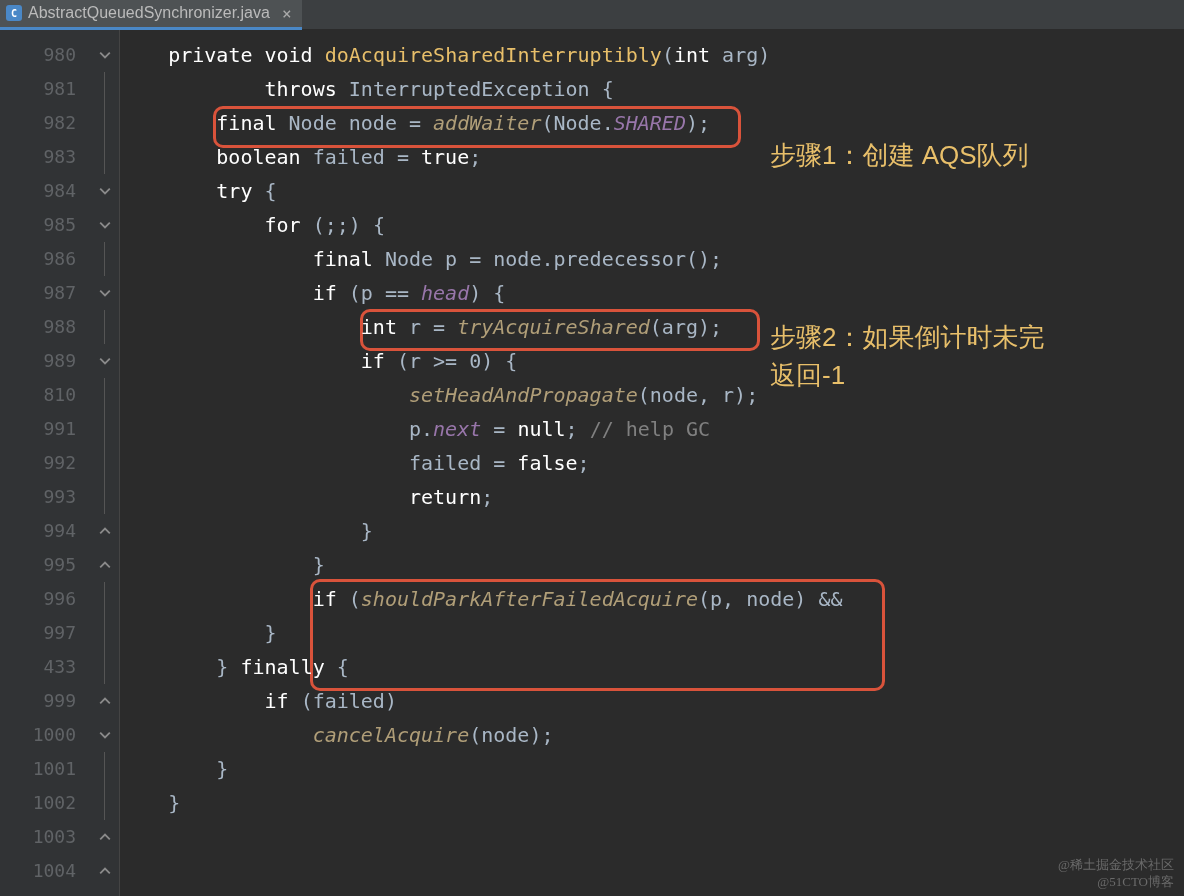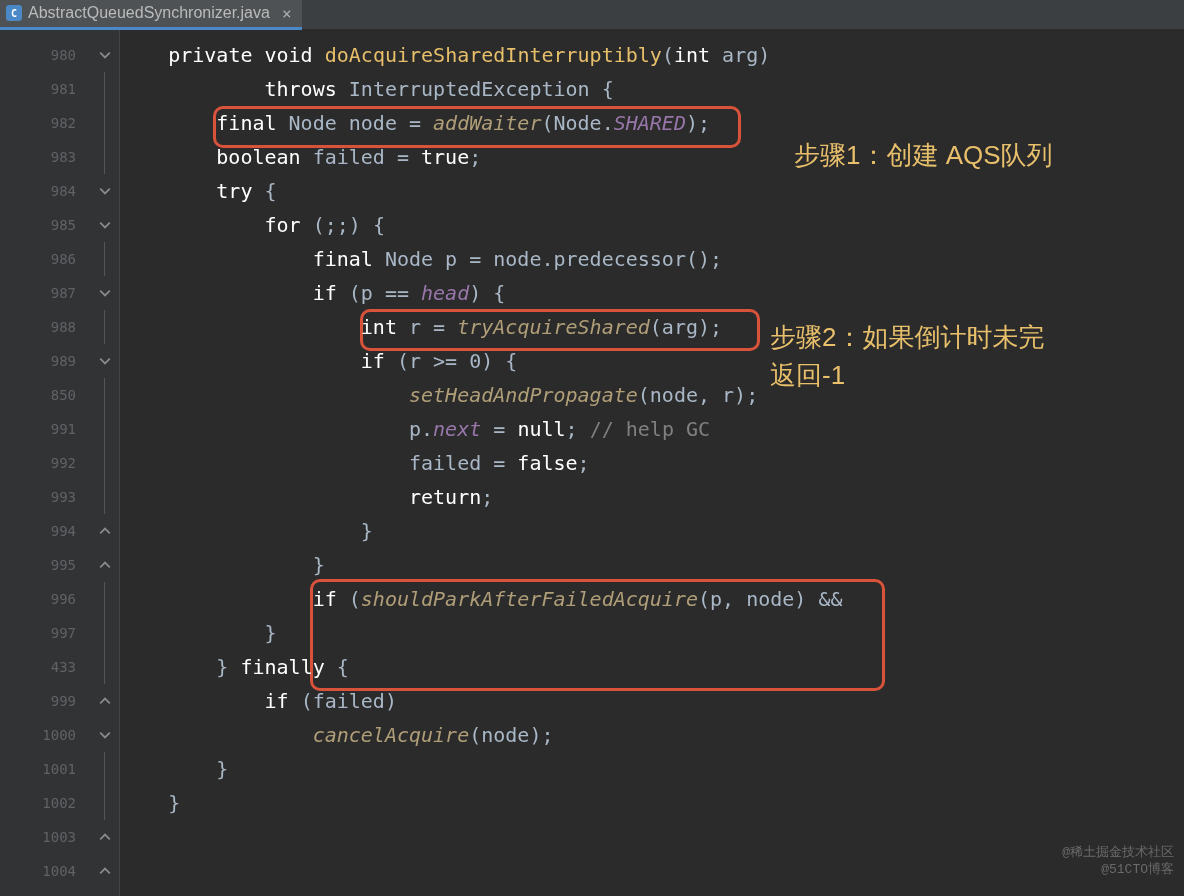--- a/index.html
+++ b/index.html
@@ -57,21 +57,21 @@
     background: #313335;
     padding-top: 8px;
     border-right: 1px solid #444;
   }
   .ln {
     height: 34px;
     line-height: 34px;
     text-align: right;
     padding-right: 14px;
     color: #606366;
-    font-size: 14px;
+    font-size: 18px;
   }
   .fold {
     height: 34px;
     display: flex;
     align-items: center;
     justify-content: center;
     color: #8a8a8a;
   }
   .fold svg { width: 12px; height: 12px; }
   .code {
@@ -101,24 +101,24 @@
   .anno {
     position: absolute;
     color: #e8bf6a;
     font-size: 26px;
     font-family: sans-serif;
     white-space: nowrap;
   }
   .wm {
     position: absolute;
     right: 10px;
-    bottom: 17px;
+    bottom: 5px;
     color: #6a6a6a;
     font-size: 13px;
-    font-family: Liberation Mono, monospace;
+    font-family: Liberation Serif, serif;
     text-align: right;
     line-height: 1.3;
   }
 </style>
 </head>
 <body>
 
 <div class="tab-bar">
   <div class="tab">
     <span class="tab-icon">C</span>
@@ -132,21 +132,21 @@
       <div class="ln">980</div>
       <div class="ln">981</div>
       <div class="ln">982</div>
       <div class="ln">983</div>
       <div class="ln">984</div>
       <div class="ln">985</div>
       <div class="ln">986</div>
       <div class="ln">987</div>
       <div class="ln">988</div>
       <div class="ln">989</div>
-      <div class="ln">850</div>
+      <div class="ln">810</div>
       <div class="ln">991</div>
       <div class="ln">992</div>
       <div class="ln">993</div>
       <div class="ln">994</div>
       <div class="ln">995</div>
       <div class="ln">996</div>
       <div class="ln">997</div>
       <div class="ln">433</div>
       <div class="ln">999</div>
       <div class="ln">1000</div>
@@ -252,21 +252,21 @@
         <svg viewBox="0 0 10 10">
           <path d="M1 7 L5 3 L9 7" fill="none" stroke="#8a8a8a" stroke-width="1.5"></path>
         </svg>
       </div>
     </div>
   <div class="code" id="code">
 
     <div class="box" id="box1" style="left: 93px; top: 76px; width: 528px; height: 42px;"></div>
     <div class="box" id="box2" style="left: 240px; top: 279px; width: 400px; height: 42px;"></div>
     <div class="box" id="box3" style="left: 190px; top: 549px; width: 575px; height: 112px;"></div>
-    <div class="anno" style="left:650px;top:108px;margin-left:24px;">步骤1：创建 AQS队列</div>
+    <div class="anno" style="left:650px;top:108px;">步骤1：创建 AQS队列</div>
     <div class="anno" style="left:650px;top:290px;">步骤2：如果倒计时未完</div>
     <div class="anno" style="left:650px;top:328px;">返回-1</div>
   <div class="row">    <span class="kw">private void </span><span class="def">doAcquireSharedInterruptibly</span><span class="param">(</span><span class="kw">int </span><span class="param">arg)</span></div>
       <div class="row">            <span class="kw">throws </span><span class="param">InterruptedException {</span></div>
       <div class="row">        <span class="kw">final </span><span class="param">Node node = </span><span class="call">addWaiter</span><span class="param">(Node.</span><span class="static">SHARED</span><span class="param">);</span></div>
       <div class="row">        <span class="kw">boolean </span><span class="param">failed = </span><span class="kw">true</span><span class="param">;</span></div>
       <div class="row">        <span class="kw">try </span><span class="param">{</span></div>
       <div class="row">            <span class="kw">for </span><span class="param">(;;) {</span></div>
       <div class="row">                <span class="kw">final </span><span class="param">Node p = node.predecessor();</span></div>
       <div class="row">                <span class="kw">if </span><span class="param">(p == </span><span class="static">head</span><span class="param">) {</span></div>

